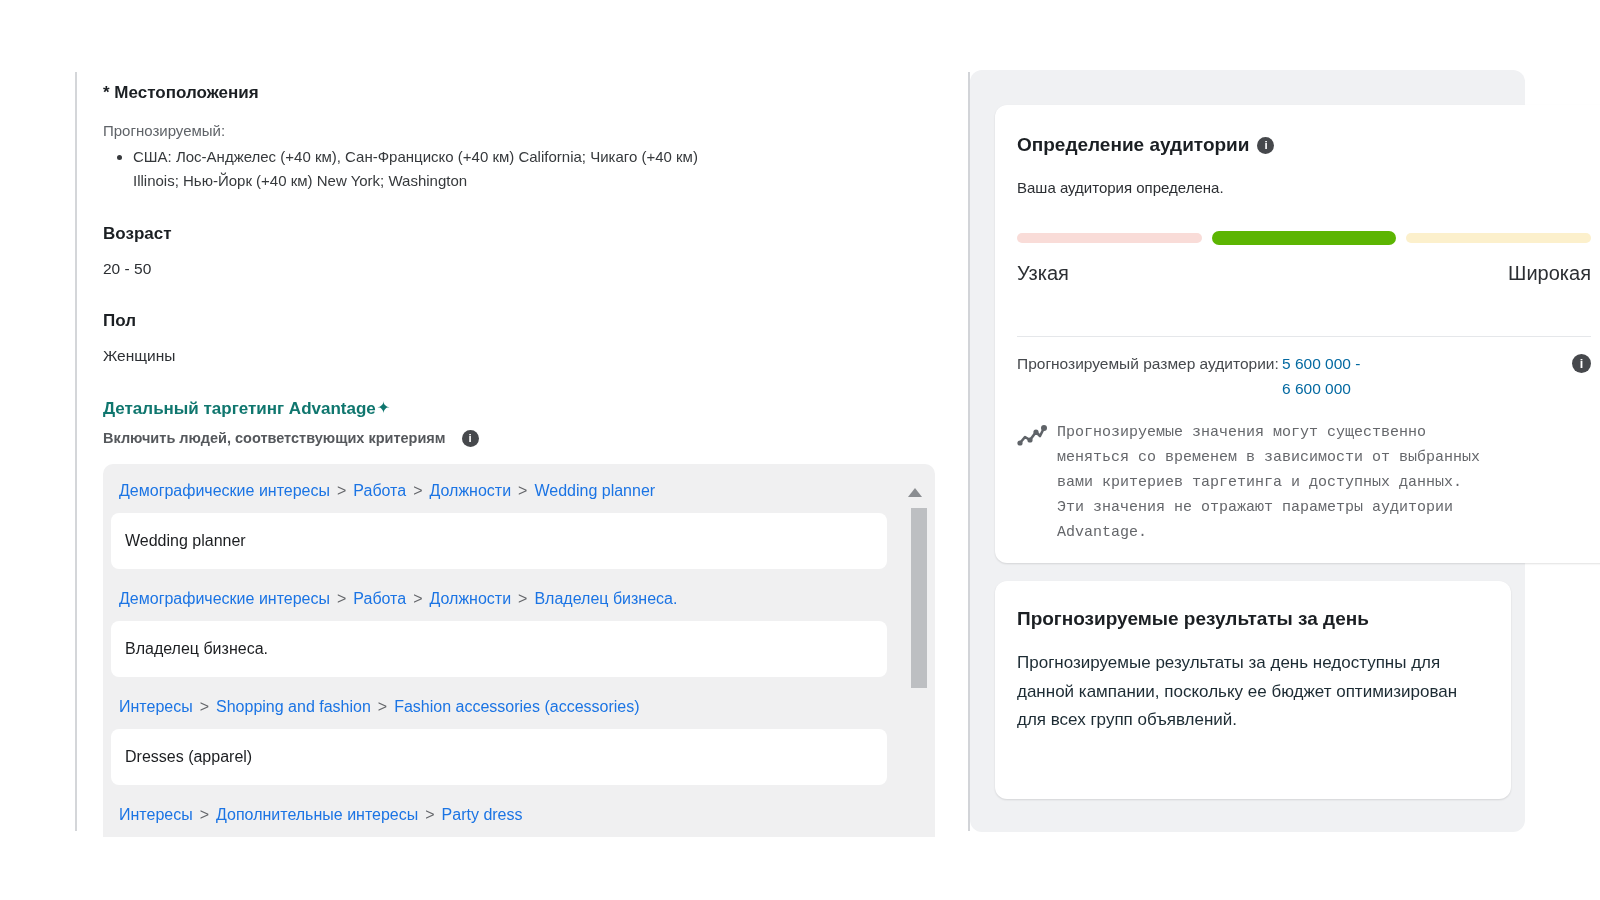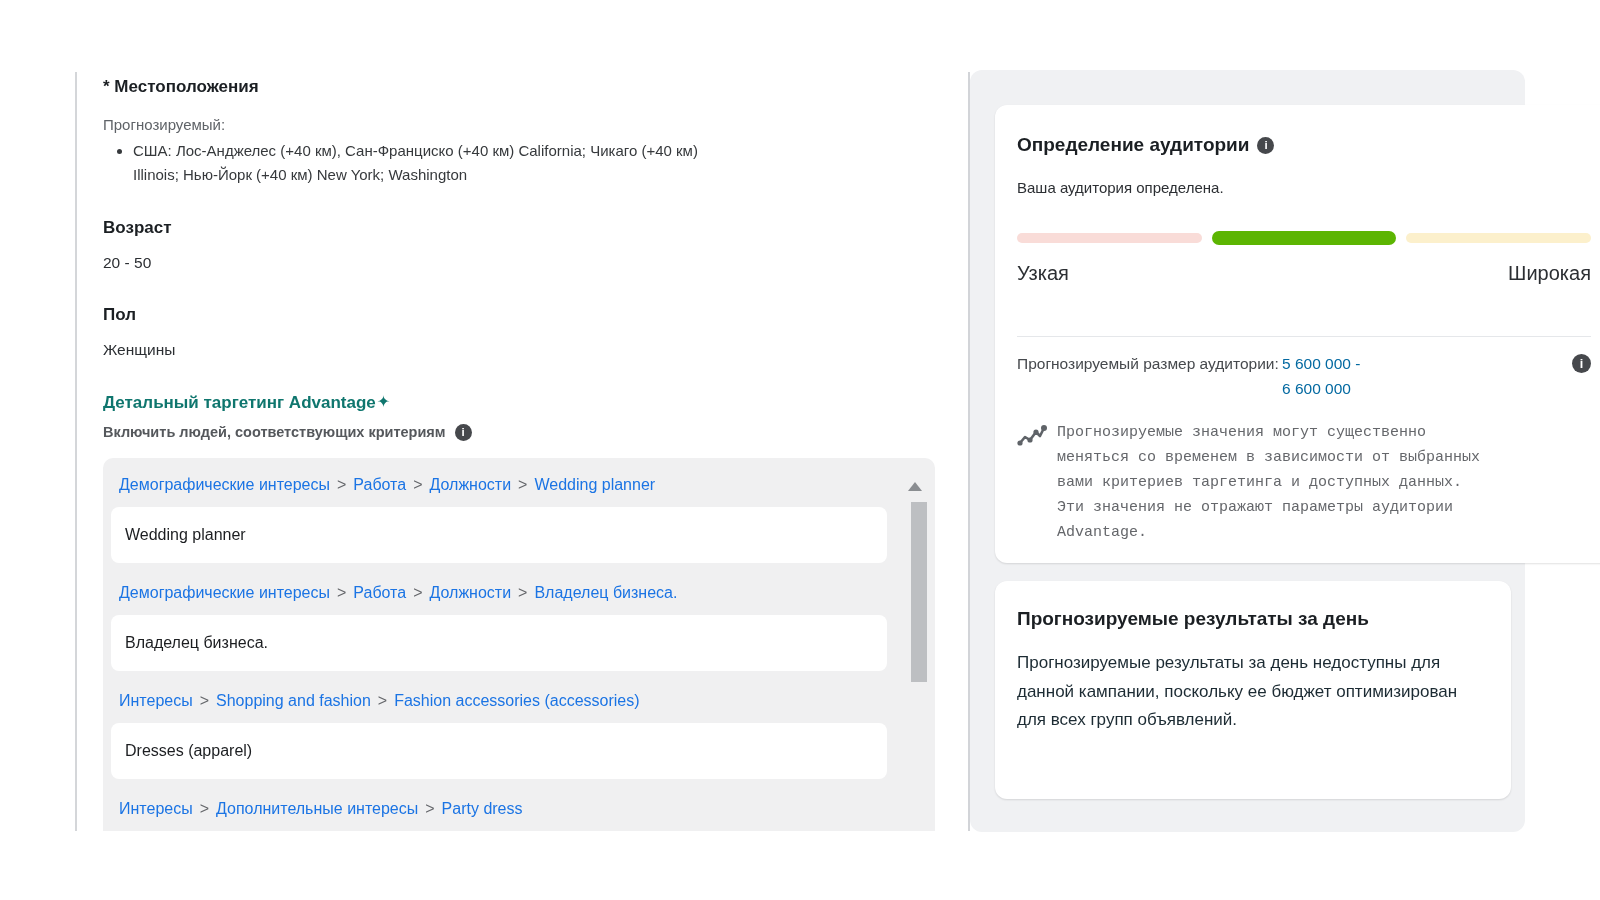--- a/index.html
+++ b/index.html
@@ -5,29 +5,29 @@
   html,body{margin:0;padding:0;}
   body{font-family:"Liberation Sans","DejaVu Sans",sans-serif;background:#fff;}
   .page{position:relative;width:1600px;height:900px;background:#fff;overflow:hidden;}
 
   .vline{position:absolute;width:2px;background:#d4d6d9;}
   .vline.left{left:75px;top:72px;height:759px;}
   .vline.right{left:968px;top:72px;height:759px;background:#d2d4d8;}
 
   
   .left-pane{position:absolute;left:103px;top:70px;width:832px;color:#1c2b33;}
-  .sec-title{margin-top:7px;font-size:17px;line-height:20px;font-weight:700;color:#1b1f23;}
+  .sec-title{margin-top:13px;font-size:17px;line-height:20px;font-weight:700;color:#1b1f23;}
   .loc-label{margin-top:18px;font-size:15px;line-height:19px;color:#5f6368;}
   .loc-list{margin:5px 0 4px 0;padding:0 0 0 30px;font-size:15px;line-height:24px;color:#36393c;}
   .loc-list li{max-width:585px;}
   .mt-age{margin-top:31px;} .mt-val{margin-top:15px;font-size:15.5px;line-height:19px;color:#2c2f33;}
   .mt-sec{margin-top:33px;}
   .dt-title{margin-top:33px;font-size:17px;line-height:21px;font-weight:700;color:#0f766e;}
   .sparkle{font-size:16px;position:relative;top:-1px;margin-left:1px;}
-  .include-row{margin-top:10px;font-size:14.5px;line-height:18px;font-weight:700;color:#55585c;display:flex;align-items:center;gap:9px;}
+  .include-row{margin-top:10px;font-size:14.5px;line-height:18px;font-weight:700;color:#55585c;display:flex;align-items:center;gap:16px;}
 
   .info-icon{display:inline-flex;width:17px;height:17px;border-radius:50%;background:#46484c;color:#fff;
     font-size:11.5px;font-weight:700;align-items:center;justify-content:center;flex:0 0 auto;cursor:pointer;}
   .info-icon.big{width:19px;height:19px;font-size:12.5px;}
 
   .targeting-list{position:relative;margin-top:17px;width:832px;height:373px;background:#f0f0f1;
     border-radius:10px 10px 0 0;box-sizing:border-box;padding:17px 56px 0 16px;overflow:hidden;}
   .bc{font-size:16px;line-height:20px;color:#1b74e4;margin-bottom:12px;white-space:nowrap;overflow:hidden;}
   .bc .lnk{color:#1b74e4;cursor:pointer;}
   .bc .sep{color:#65676b;margin:0 7px;}

